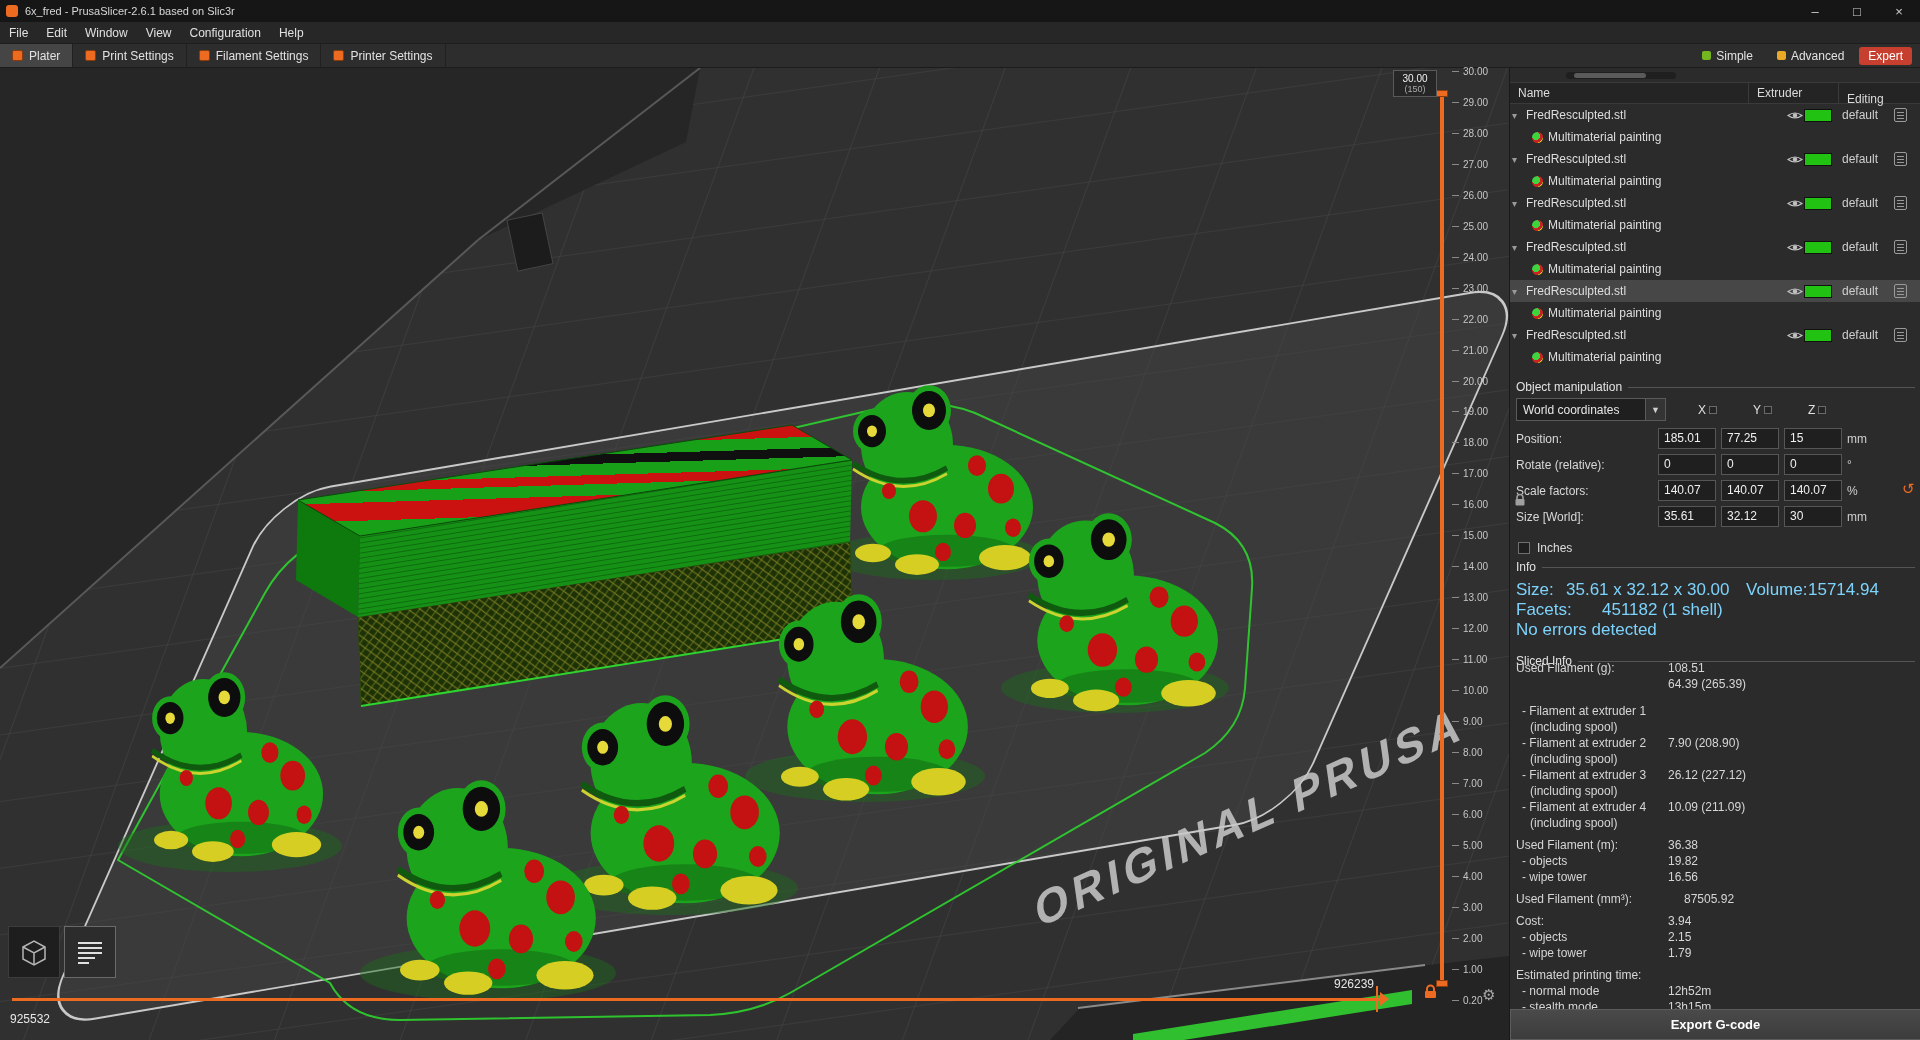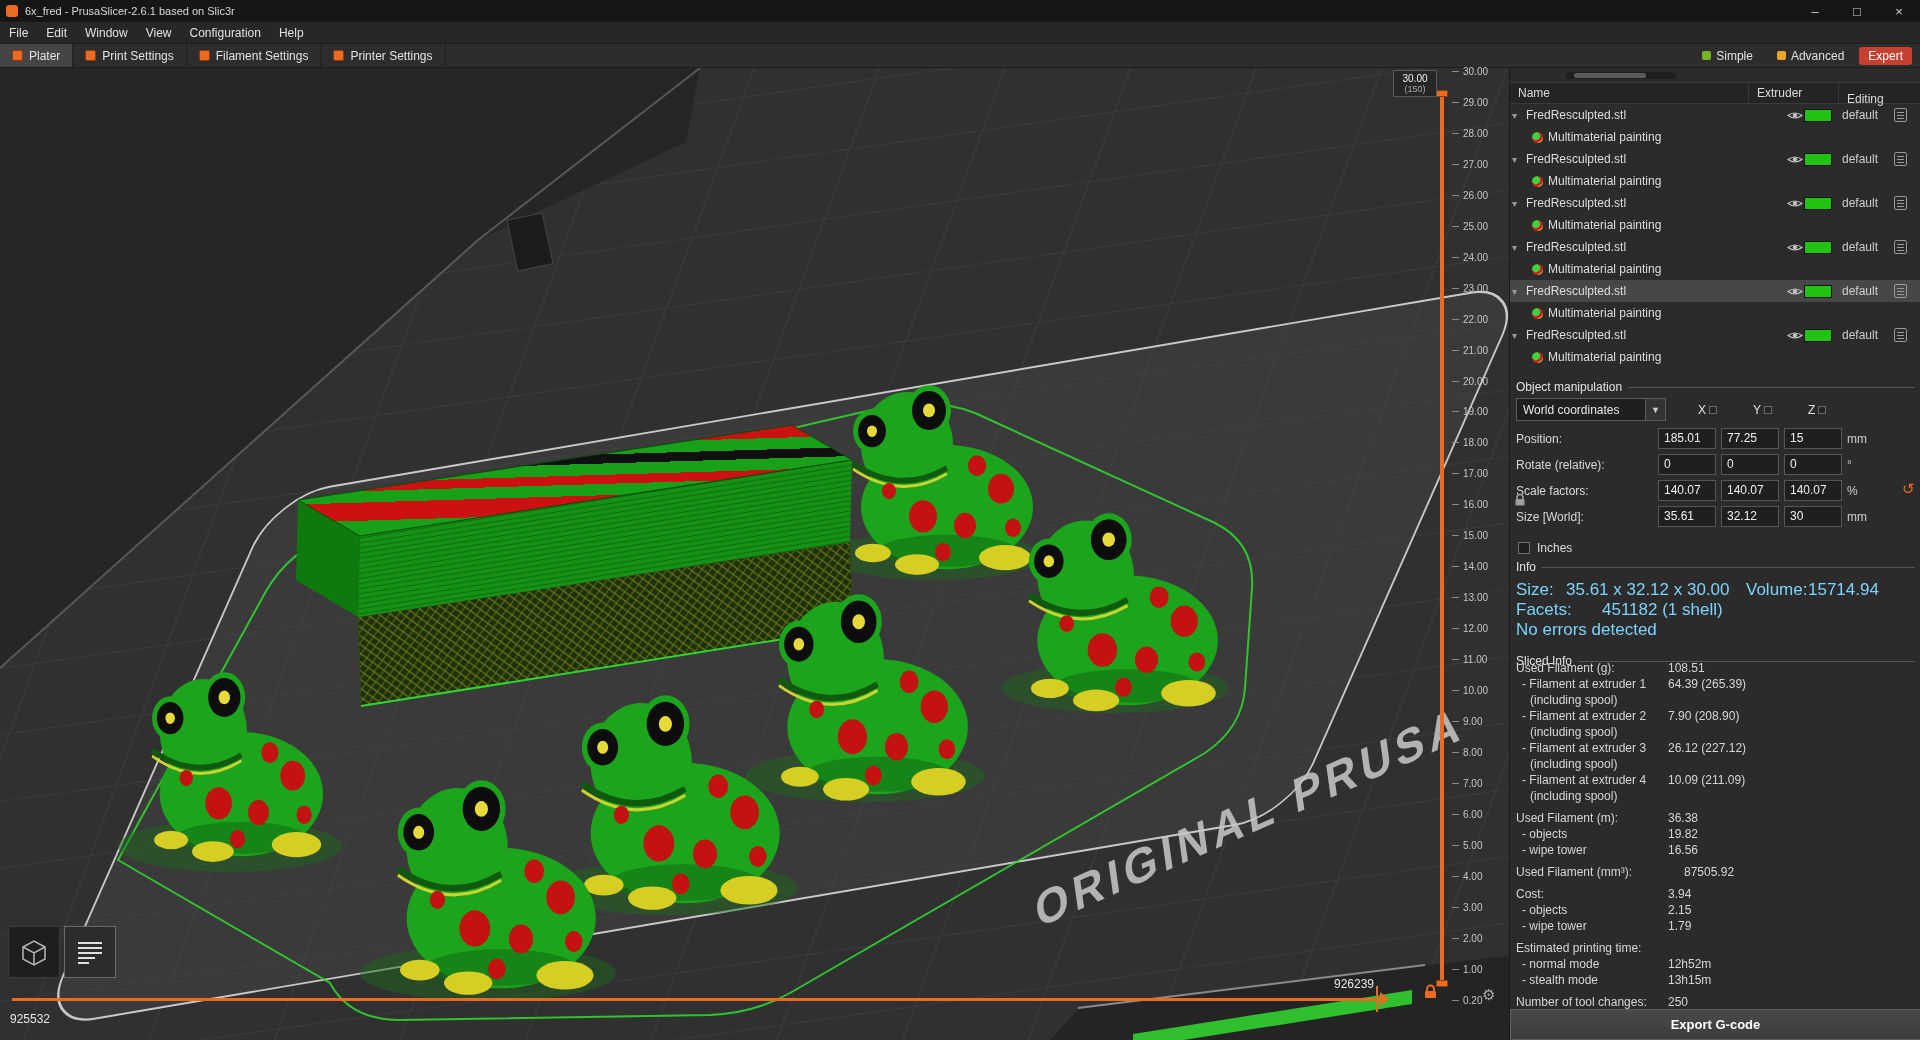--- a/index.html
+++ b/index.html
@@ -833,21 +833,21 @@
       <span>Sliced Info</span>
     </div>
     <div class="sliced-rows">
 
         <div class="sirow" style="margin-top: 0px;">
           <span class="silabel" style="padding-left: 0px;">Used Filament (g):</span>
           <span class="sival">108.51</span>
         </div>
 
         <div class="sirow" style="margin-top: 0px;">
-          <span class="silabel" style="padding-left: 6px;">- Filament at extruder 1</span>
+          <span class="silabel" style="padding-left: 6px; margin-top: 27px;">- Filament at extruder 1</span>
           <span class="sival">64.39 (265.39)</span>
         </div>
 
         <div class="sirow" style="margin-top: 0px;">
           <span class="silabel" style="padding-left: 14px;">(including spool)</span>
           <span class="sival"></span>
         </div>
 
         <div class="sirow" style="margin-top: 0px;">
           <span class="silabel" style="padding-left: 6px;">- Filament at extruder 2</span>

